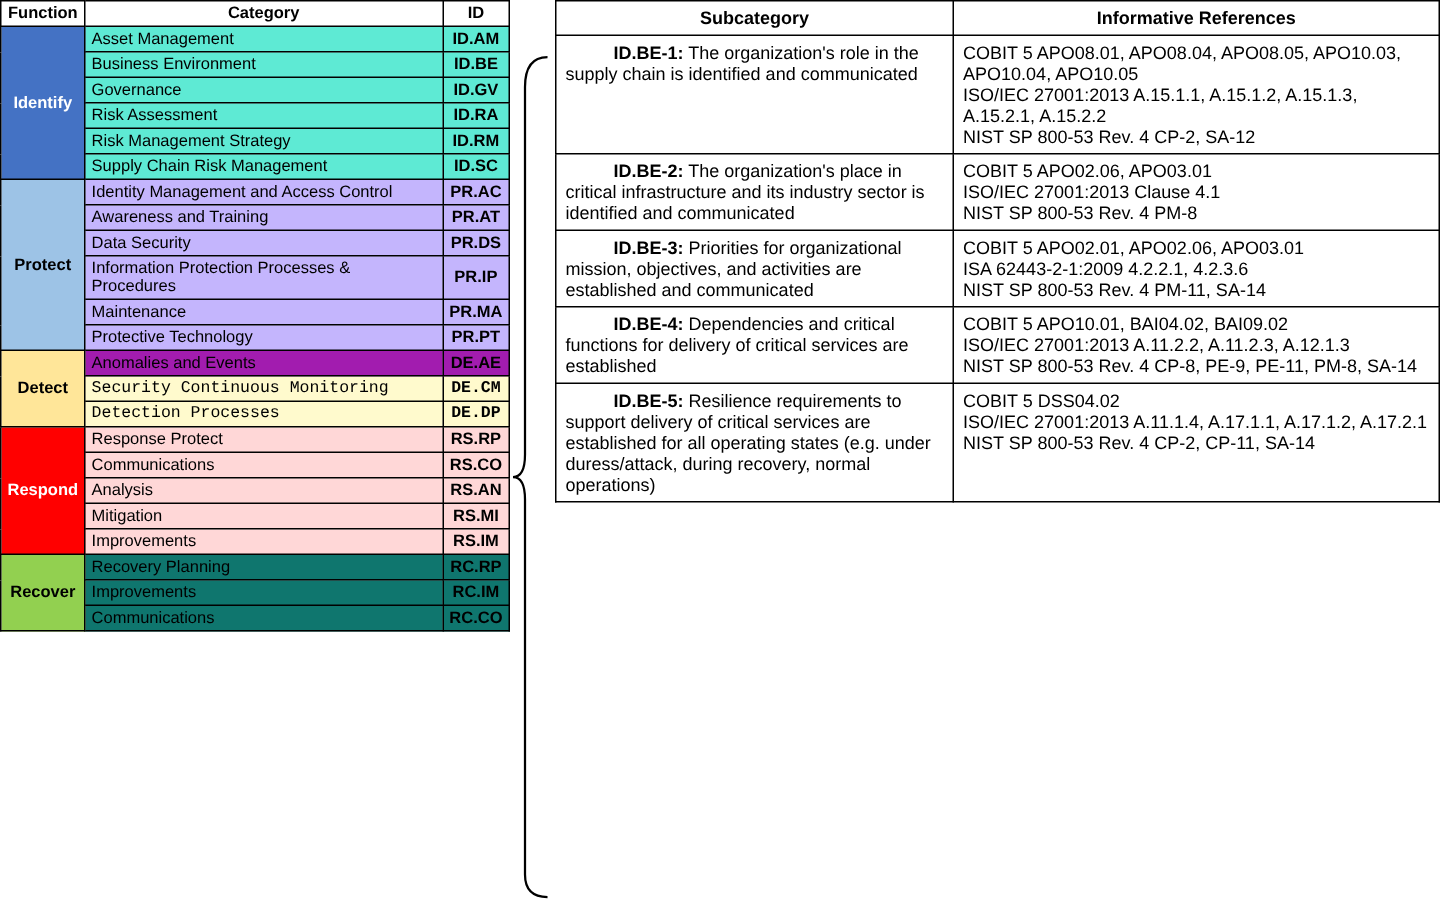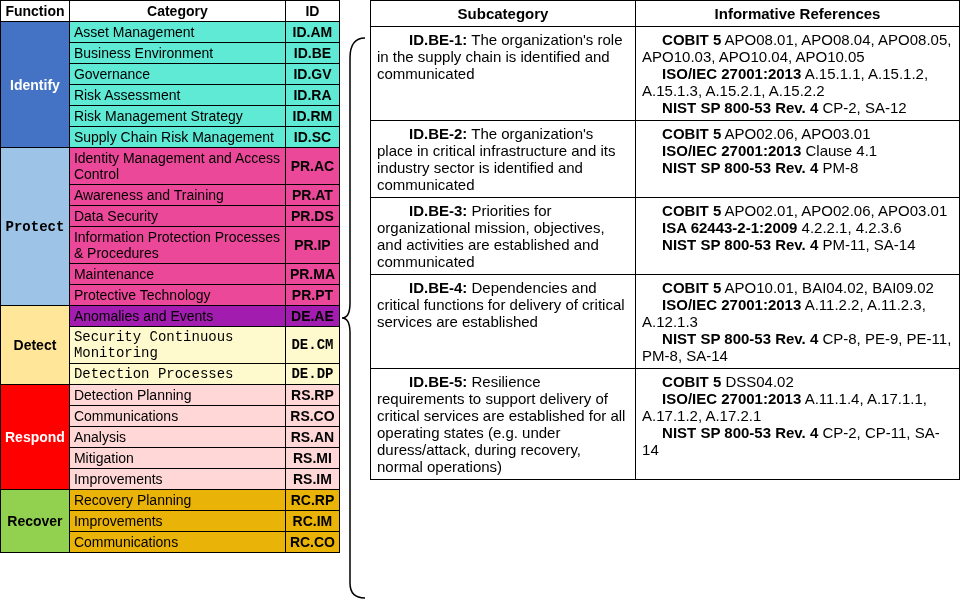--- a/index.html
+++ b/index.html
@@ -21,52 +21,52 @@
       width: 340px;
       flex-shrink: 0;
       border-collapse: collapse;
       border: 1px solid #000;
       height: fit-content;
       align-self: flex-start;
     }
     .left-table td, .left-table th {
       border: 1px solid #000;
       padding: 2px 4px;
-      font-size: 14px;
+      font-size: 11px;
       vertical-align: middle;
     }
     .left-table th {
       background: #fff;
       font-weight: bold;
       text-align: center;
     }
     .function-cell {
       font-weight: bold;
       font-size: 14px;
       text-align: center;
       vertical-align: middle;
       writing-mode: horizontal-tb;
     }
     .id-cell {
       font-weight: bold;
       text-align: center;
       white-space: nowrap;
     }
     .identify-bg { background: #4472C4; color: #fff; margin-left: 20px; }
-    .protect-bg { background: #9DC3E6; color: #000; font-family: Liberation Mono, monospace; }
+    .protect-bg { background: #9DC3E6; color: #000; }
     .detect-bg { background: #FFE699; color: #000; }
     .respond-bg { background: #FF0000; color: #fff; text-align: center; }
     .recover-bg { background: #92D050; color: #000; margin-top: 16px; }
 
     .row-identify { background: #5eead4; }
-    .row-protect { background: #ec4899; }
+    .row-protect { background: #c4b5fd; }
     .row-detect { background: #FFFACD; font-family: Liberation Mono, monospace; }
     .row-detect-ae { background: #a21caf; }
     .row-respond { background: #FFD7D7; }
-    .row-recover { background: #eab308; }
+    .row-recover { background: #0f766e; }
 
     
     .brace-area {
       width: 30px;
       flex-shrink: 0;
       display: flex;
       align-items: flex-start;
       padding-top: 28px;
     }
     .brace-svg {
@@ -79,33 +79,33 @@
       overflow: hidden;
     }
     .right-table {
       width: 100%;
       border-collapse: collapse;
       border: 1px solid #000;
     }
     .right-table td, .right-table th {
       border: 1px solid #000;
       padding: 4px 6px;
-      font-size: 15px;
+      font-size: 12px;
       vertical-align: top;
     }
     .right-table th {
       font-weight: bold;
       text-align: center;
       background: #fff;
     }
     .right-table .subcat-col { width: 45%; }
     .right-table .ref-col { width: 55%; }
 
     .subcat-id { font-weight: bold; padding-left: 32px; }
-    .ref-bold { font-weight: bold; margin-left: 20px; }
+    .ref-bold { font-weight: normal; }
   </style>
 </head>
 <body>
 
 <div class="container">
 
   <div style="align-self:flex-start;">
     <table class="left-table">
       <thead>
         <tr>
@@ -173,21 +173,21 @@
           <tr>
             <td class="row-detect">Security Continuous Monitoring</td>
             <td class="id-cell row-detect">DE.CM</td>
           </tr>
           <tr>
             <td class="row-detect">Detection Processes</td>
             <td class="id-cell row-detect">DE.DP</td>
           </tr>
           <tr>
             <td rowspan="5" class="function-cell respond-bg">Respond</td>
-            <td class="row-respond">Detection Planning</td>
+            <td class="row-respond">Response Protect</td>
             <td class="id-cell row-respond">RS.RP</td>
           </tr>
           <tr>
             <td class="row-respond">Communications</td>
             <td class="id-cell row-respond">RS.CO</td>
           </tr>
           <tr>
             <td class="row-respond">Analysis</td>
             <td class="id-cell row-respond">RS.AN</td>
           </tr>

